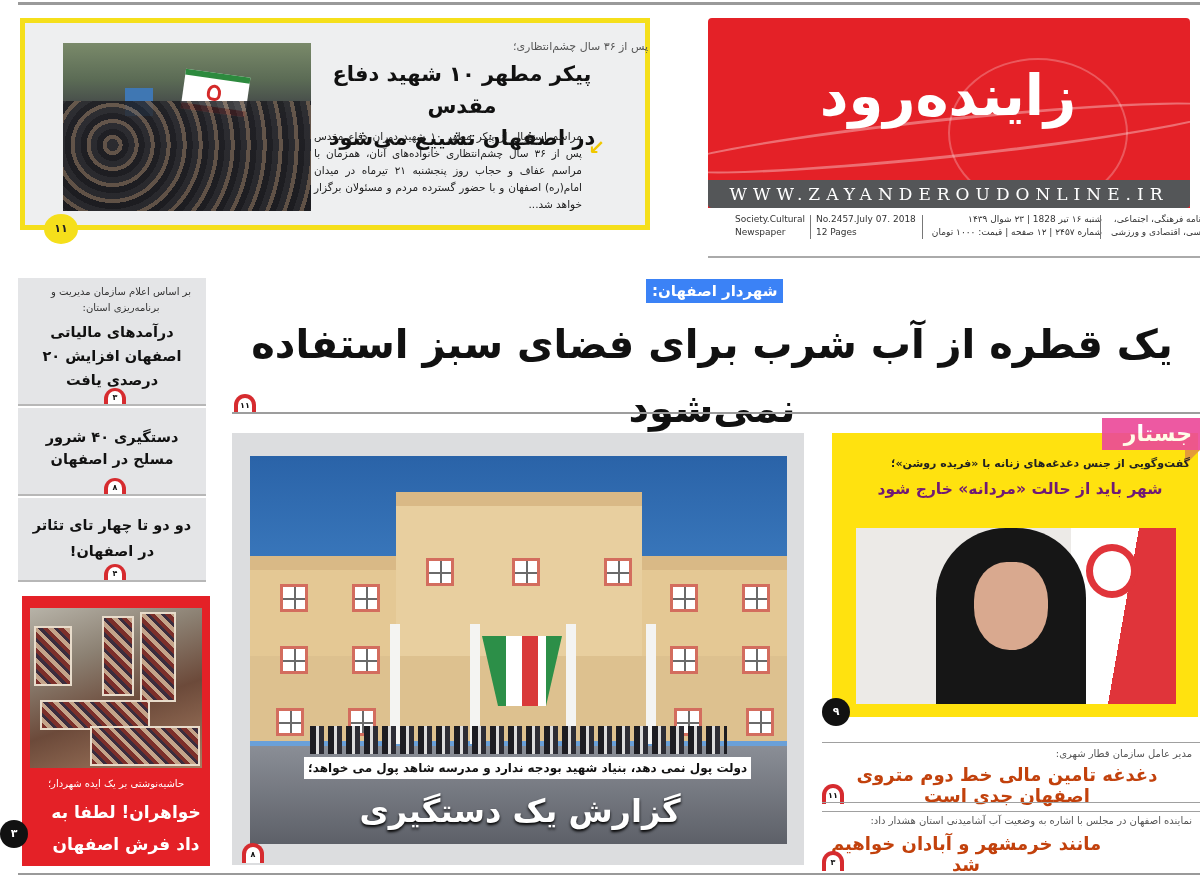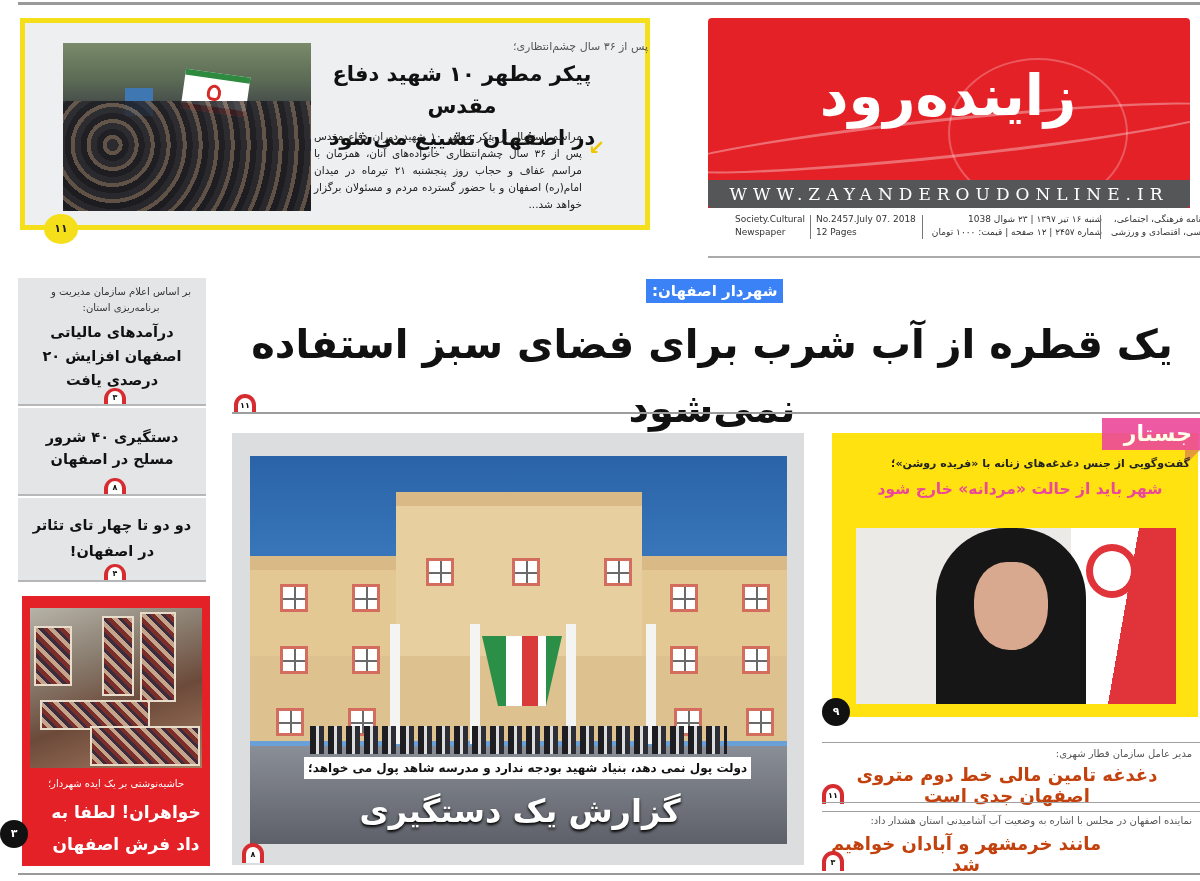--- a/index.html
+++ b/index.html
@@ -72,21 +72,21 @@
   .yard { position:absolute; left: 0; right: 0; top: 290px; bottom: 0; background: linear-gradient(180deg,#8a8e96 0%,#5d6068 100%); }
   .people { position:absolute; left: 60px; right: 60px; top: 270px; height: 28px; background: repeating-linear-gradient(90deg,#1d1d22 0 6px,#dcdcdc 6px 9px,#2d2d35 9px 14px,transparent 14px 18px); }
   .school-kicker { left: 304px; top: 757px; height: 22px; padding: 0 4px; background: #ffffff; font-size: 12px; font-weight: bold; direction: rtl; line-height: 22px; color: #111; }
   .school-title { left: 260px; top: 786px; width: 520px; text-align: center; direction: rtl; font-size: 32px; font-weight: bold; color: #ffffff; text-shadow: 0 2px 3px #000; line-height: 50px; }
 
   
   .yellow-box { left: 832px; top: 433px; width: 366px; height: 284px; background: #ffe20f; }
   .jostar-tag { left: 1102px; top: 418px; width: 98px; height: 32px; background: #ec4899; color: #ffffff; font-size: 22px; font-weight: bold; text-align: right; padding-right: 8px; line-height: 32px; opacity: .9; }
   .jostar-fold { left: 1185px; top: 450px; width: 0; height: 0; border-left: 15px solid #e39b3b; border-bottom: 15px solid transparent; }
   .int-kicker { left: 840px; top: 457px; width: 350px; text-align: right; direction: rtl; font-size: 11px; font-weight: bold; color: #222; }
-  .int-title { left: 840px; top: 480px; width: 300px; text-align: right; direction: rtl; font-size: 15.5px; font-weight: bold; color: #ec4899; }
+  .int-title { left: 840px; top: 480px; width: 300px; text-align: right; direction: rtl; font-size: 15.5px; font-weight: bold; color: #701a75; }
   .int-photo { left: 856px; top: 528px; width: 320px; height: 176px; background: #eceae7; overflow: hidden; }
   .int-flag { position:absolute; right: 0; top: 0; width: 105px; height: 176px; background: linear-gradient(100deg, #ffffff 0 50%, #e0343a 50%); }
   .int-emblem { position:absolute; right: 38px; top: 16px; width: 52px; height: 54px; border: 7px solid #e0343a; border-radius: 50%; }
   .int-person { position:absolute; left: 80px; top: 0; width: 150px; height: 176px; background: #161616; border-radius: 70px 70px 0 0; }
   .int-face { position:absolute; left: 118px; top: 34px; width: 74px; height: 88px; background: #d9a98f; border-radius: 44% 44% 48% 48%; }
 
   
   .br-rule { position:absolute; height: 1px; background: #a0a0a0; }
   .br-kicker { position:absolute; right: 8px; text-align: right; direction: rtl; font-size: 10px; color: #555; }
   .br-title { position:absolute; right: 8px; text-align: center; direction: rtl; font-size: 18px; font-weight: bold; color: #c2410c; }
@@ -126,21 +126,21 @@
     <div>Society.Cultural</div>
     <div>Newspaper</div>
   </div>
   <div class="mi-sep" style="left:78px;"></div>
   <div class="mi mi-en2">
     <div>No.2457.July 07. 2018</div>
     <div>12 Pages</div>
   </div>
   <div class="mi-sep" style="left:190px;"></div>
   <div class="mi mi-fa1">
-    <div>شنبه ۱۶ تیر ۱۳۹۷ | ۲۳ شوال 1038</div>
+    <div>شنبه ۱۶ تیر 1828 | ۲۳ شوال ۱۴۳۹</div>
     <div>شماره ۲۴۵۷ | ۱۲ صفحه | قیمت: ۱۰۰۰ تومان</div>
   </div>
   <div class="mi-sep" style="left:368px;"></div>
   <div class="mi mi-fa2">
     <div>روزنامه فرهنگی، اجتماعی،</div>
     <div>سیاسی، اقتصادی و ورزشی</div>
   </div>
 </div>
 <div class="abs header-rule"></div>
 

